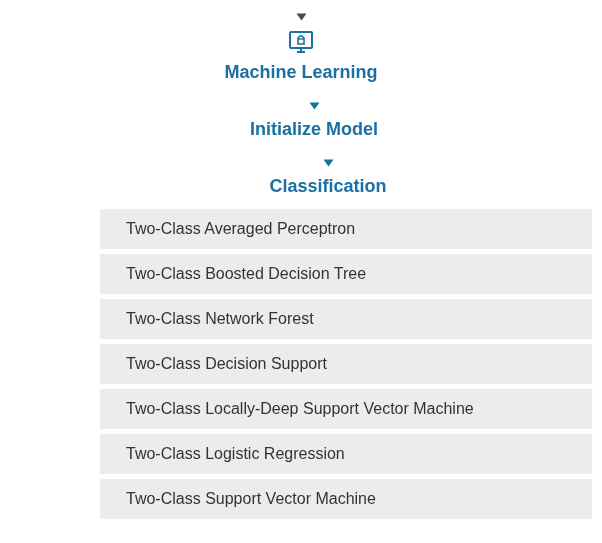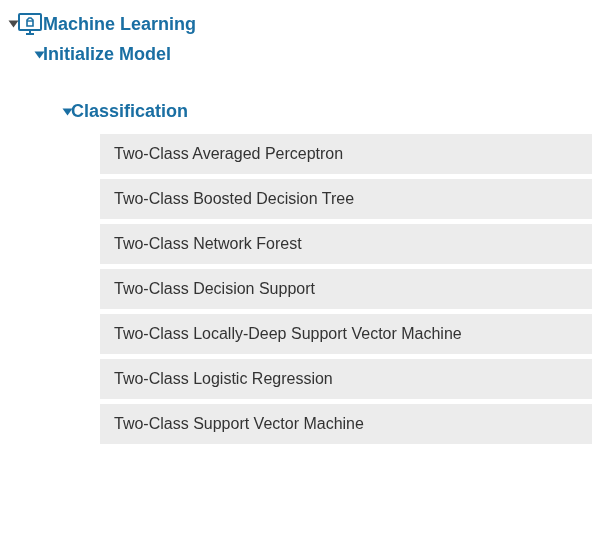--- a/index.html
+++ b/index.html
@@ -8,54 +8,56 @@
     padding: 8px 10px;
     font-family: "Segoe UI", Arial, sans-serif;
     font-size: 16px;
     color: #2b2b2b;
     background: #fff;
     width: 602px;
   }
   .tree-node {
     display: flex;
     align-items: center;
+    gap: 8px;
     padding: 4px 0;
     cursor: pointer;
+    flex-direction: column;
   }
   .twisty {
     width: 0; height: 0;
     border-left: 7px solid #4a4a4a;
     border-top: 5px solid transparent;
     border-bottom: 5px solid transparent;
     transform: rotate(90deg);
     flex: 0 0 auto;
   }
   .twisty.blue { border-left-color: #1a6fa3; }
   .node-label {
     color: #1a6fa3;
     font-weight: 600;
     font-size: 18px;
   }
   .icon-ml {
     width: 26px; height: 24px;
     flex: 0 0 auto;
   }
   .level-1 { margin-left: 0; }
-  .level-2 { margin-left: 26px; }
-  .level-3 { margin-left: 54px; margin-top: 28px; }
+  .level-2 { margin-left: 26px; margin-top: 10px; }
+  .level-3 { margin-left: 54px; margin-top: 10px; }
   .items {
     margin-left: 90px;
     margin-top: 8px;
     display: flex;
     flex-direction: column;
     gap: 5px;
   }
   .item {
     background: #ececec;
-    padding: 11px 14px;
+    padding: 11px 26px;
     font-size: 16px;
     color: #333;
     cursor: pointer;
   }
 </style>
 </head>
 <body>
 
 <div class="tree-node level-1">
   <span class="twisty"></span>

